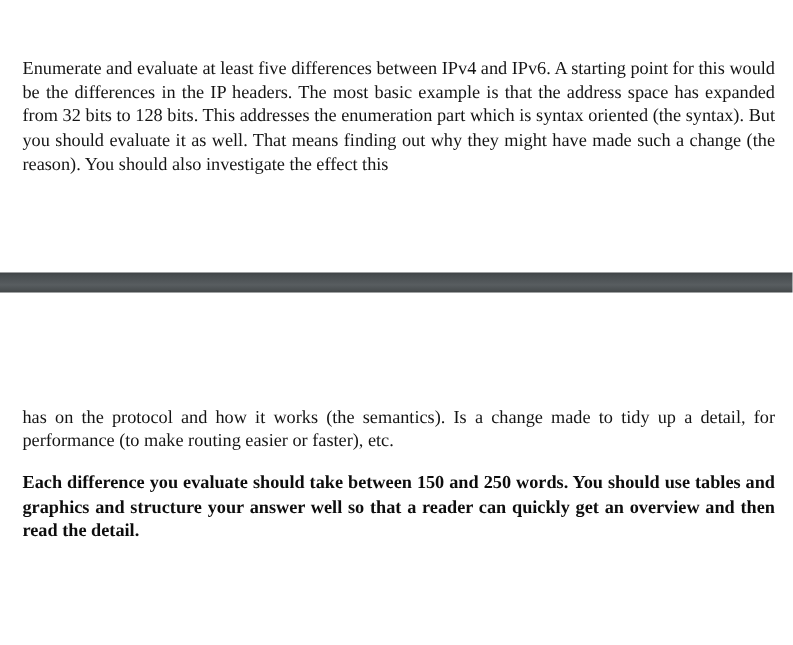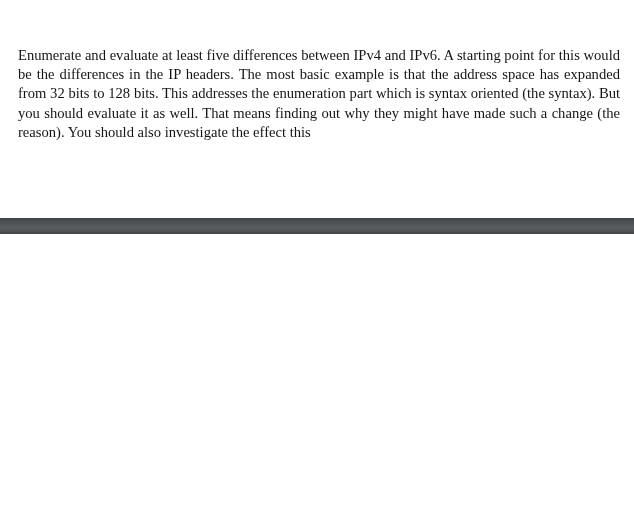--- a/index.html
+++ b/index.html
@@ -83,15 +83,17 @@
 
 <div class="page">
 
   <div class="section-top">
     <p class="para">Enumerate and evaluate at least five differences between IPv4 and IPv6. A starting point for this would be the differences in the IP headers. The most basic example is that the address space has expanded from 32 bits to 128 bits. This addresses the enumeration part which is syntax oriented (the syntax). But you should evaluate it as well. That means finding out why they might have made such a change (the reason). You should also investigate the effect this</p>
   </div>
 
   <div class="page-divider"></div>
 
   <div class="section-bottom">
+    <p class="para tight">has on the protocol and how it works (the semantics). Is a change made to tidy up a detail, for performance (to make routing easier or faster), etc.</p>
+    <p class="para bold">Each difference you evaluate should take between 150 and 250 words. You should use tables and graphics and structure your answer well so that a reader can quickly get an overview and then read the detail.</p>
   </div>
 
 </div>
 
 </body></html>

